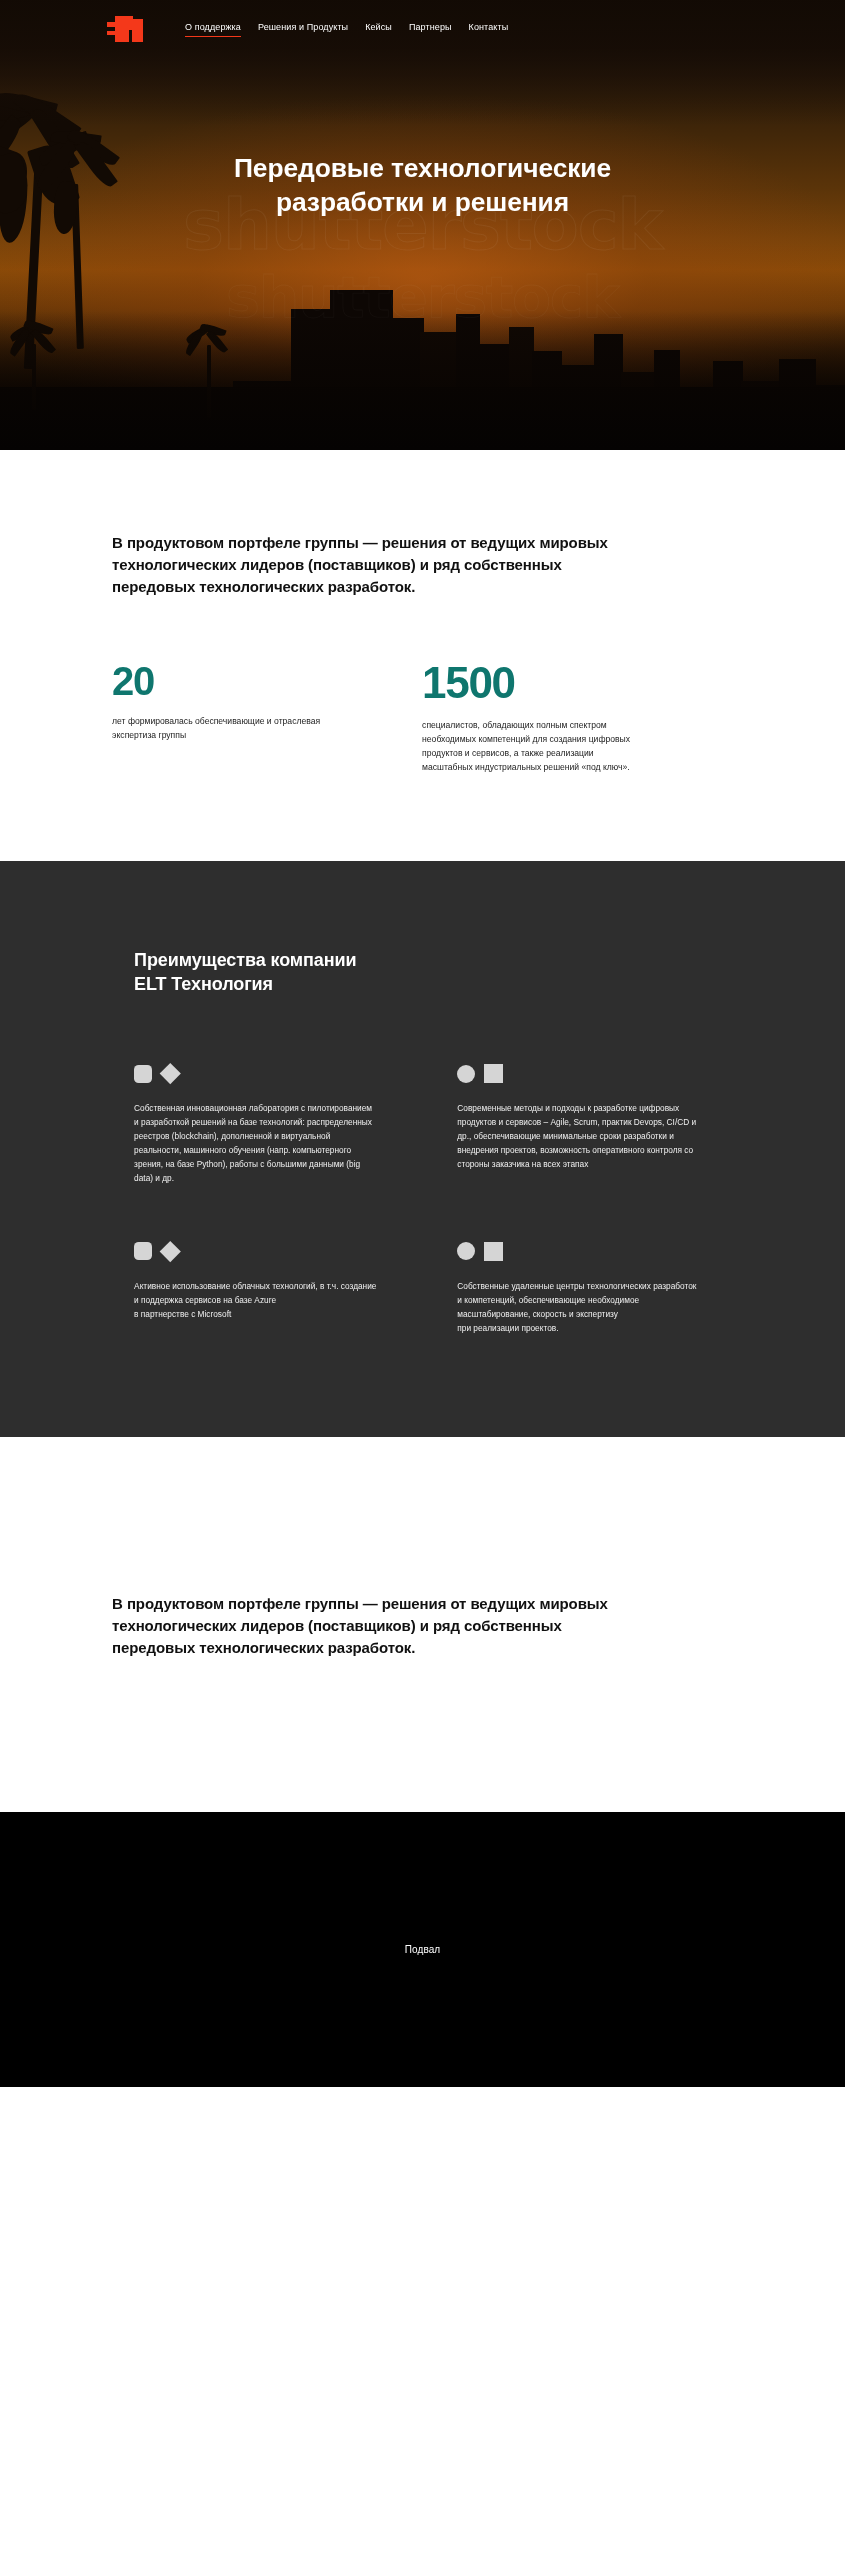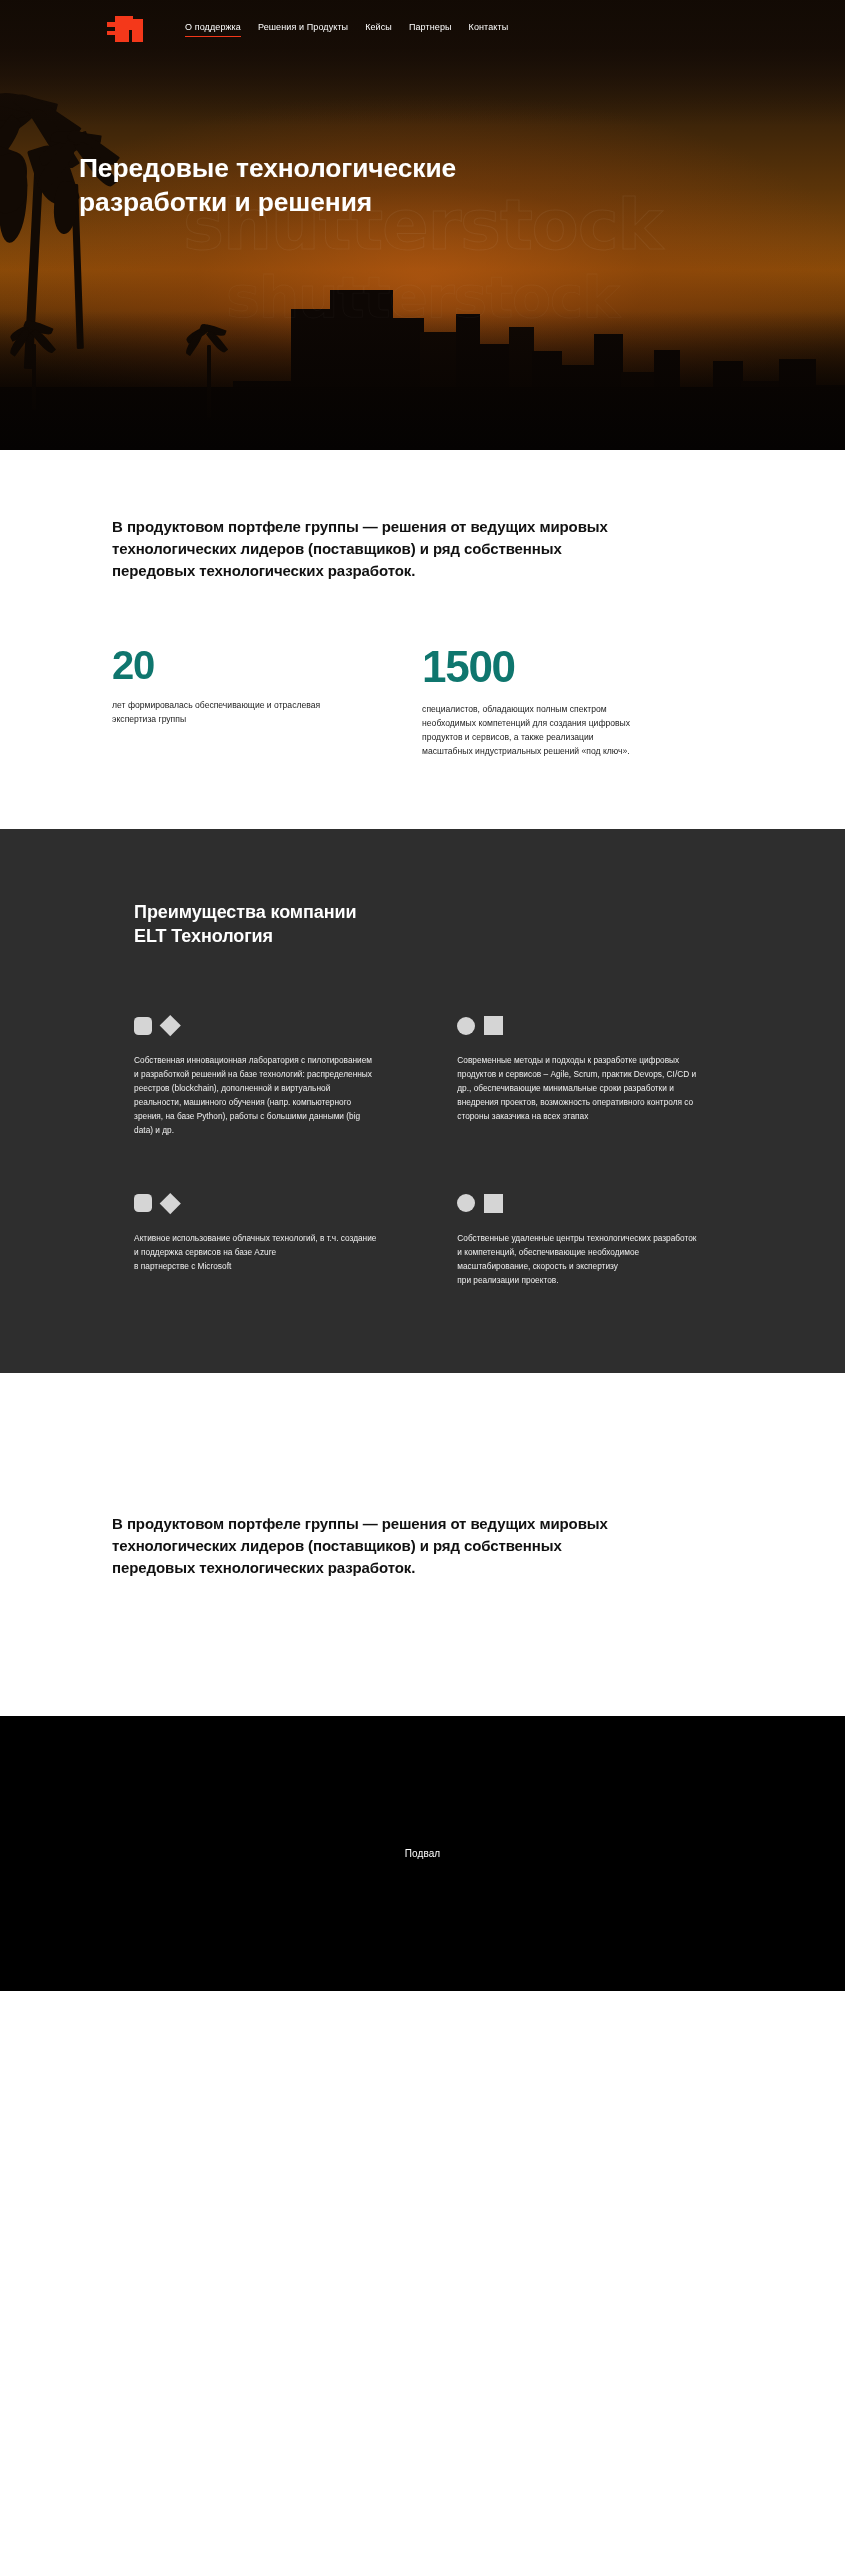--- a/index.html
+++ b/index.html
@@ -130,32 +130,33 @@
     border-bottom: 1.3px solid transparent;
     cursor: pointer;
   }
   .nav-link.active { border-bottom-color: #f4381a; }
 
   
   .hero-title {
     position: absolute;
     left: 0; right: 0;
     top: 151px;
+    text-align: center;
     color: #ffffff;
     font-size: 26.4px;
     line-height: 1.30;
     font-weight: 700;
     letter-spacing: -0.1px;
     z-index: 20;
     padding: 0 79px;
   }
 
   
   .section-white { background: #ffffff; width: 845px; }
-  .container { width: 634px; margin: 0 auto; padding-left: 6.6px; }
+  .container { width: 634px; margin: 16px auto; padding-left: 6.6px; }
 
   .intro-lead {
     font-size: 15px;
     line-height: 1.46;
     font-weight: 700;
     color: #111111;
     letter-spacing: -0.1px;
     max-width: 502px;
   }
 

